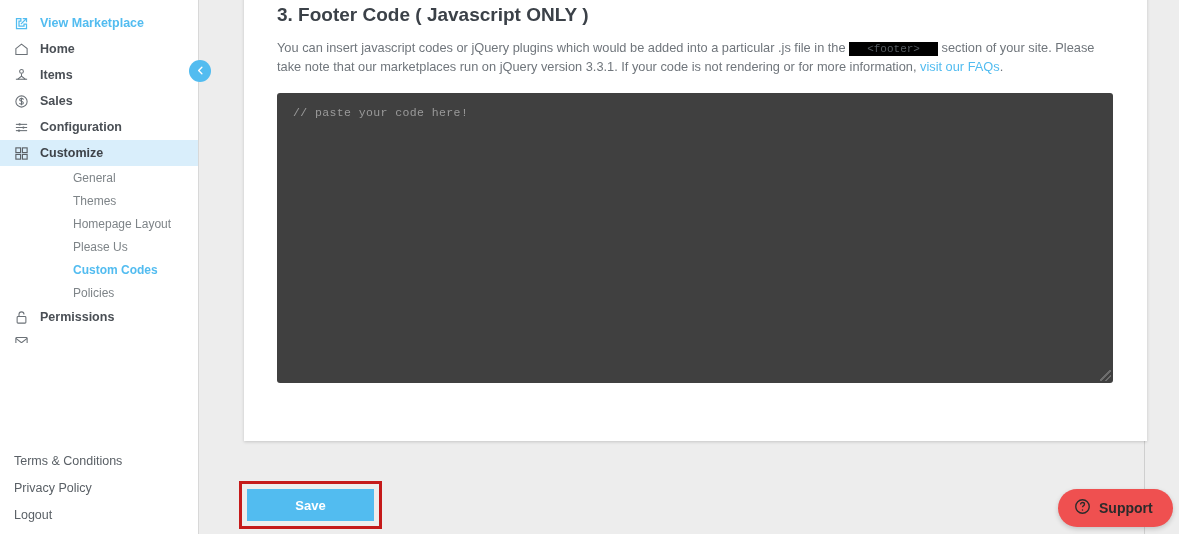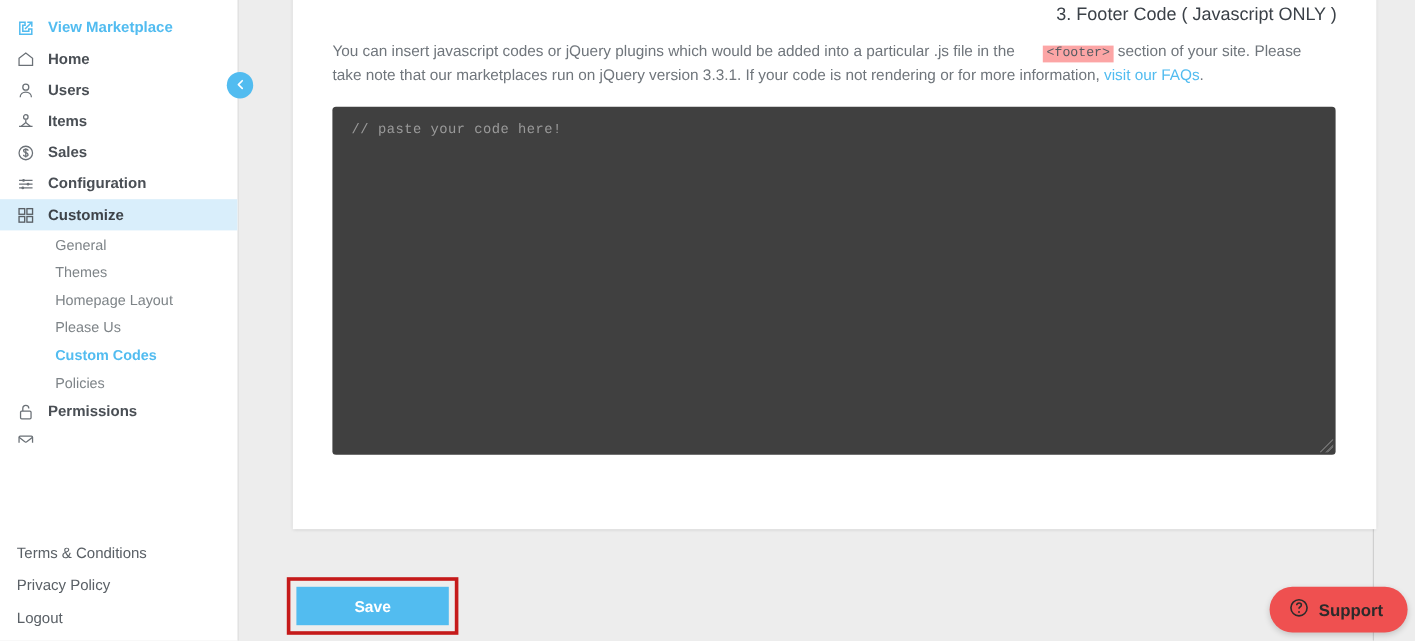--- a/index.html
+++ b/index.html
@@ -69,21 +69,21 @@
     display: inline-flex; align-items: center; justify-content: flex-start;
     flex: 0 0 auto;
     margin-right: 6px;
   }
   .nav-icon svg { display: block; }
   .nav-label { line-height: 1; }
 
   .sub-item {
     height: 23px; display: flex; align-items: center;
     padding-left: 46px;
-    font-size: 12px; color: #7e8488; cursor: pointer;
+    font-size: 12px; color: #7e8488; cursor: pointer; margin-left: 27px;
   }
   .sub-item.current { color: #52bcf0; font-weight: 700; }
 
   .nav-cut { overflow: hidden; height: 13px; }
 
   .side-footer {
     position: absolute; left: 0; bottom: 0; width: 221px;
     padding: 0 0 12px 14px;
   }
   .side-footer a {
@@ -110,35 +110,33 @@
     background: #cfcfcf;
   }
   #card {
     position: absolute; left: 45px; top: -30px;
     width: 903px; height: 471px;
     background: #ffffff;
     box-shadow: 0 1px 3px rgba(0,0,0,0.17);
   }
   .card-inner { padding: 34px 33px 0 33px; }
   .section-title {
-    font-size: 15px; font-weight: 400; color: #3b4148;
+    font-size: 19px; font-weight: 700; color: #3b4148;
     margin-bottom: 13px;
-    text-align: right;
   }
   .section-desc {
     font-size: 12.8px; line-height: 1.42; color: #70767c;
     max-width: 820px;
   }
   code.tag {
     font-family: "Liberation Mono", monospace;
     font-size: 11px;
-    background: #fca5a5;
+    background: #000000;
     color: #555b61;
-    padding: 1px 3px;
-    margin-left: 20px;
+    padding: 1px 18px;
   }
   .desc-link { color: #52bcf0; text-decoration: none; cursor: pointer; }
 
   #code-editor {
     margin-top: 17px;
     width: 836px; height: 290px;
     background: #404040;
     border-radius: 3px;
     position: relative;
     cursor: text;
@@ -208,29 +206,20 @@
 
       <div class="nav-item">
         <span class="nav-icon">
           <svg width="15" height="15" viewBox="0 0 24 24" fill="none" stroke="#6b7177" stroke-width="1.7">
             <path d="M3 10.5 L12 3.5 L21 10.5 V20 H3 Z"></path>
           </svg>
         </span>
         <span class="nav-label">Home</span>
       </div>
 
-      <div class="nav-item">
-        <span class="nav-icon">
-          <svg width="15" height="15" viewBox="0 0 24 24" fill="none" stroke="#6b7177" stroke-width="1.7">
-            <circle cx="12" cy="7.5" r="4"></circle>
-              <path d="M4.5 21 c0-4.2 3.4-7 7.5-7 s7.5 2.8 7.5 7"></path>
-          </svg>
-        </span>
-        <span class="nav-label">Users</span>
-      </div>
 
       <div class="nav-item">
         <span class="nav-icon">
           <svg width="15" height="15" viewBox="0 0 24 24" fill="none" stroke="#6b7177" stroke-width="1.7">
             <circle cx="12" cy="5.5" r="3"></circle>
               <path d="M12 9 v4"></path>
               <path d="M3 18 h18"></path>
               <path d="M6 18 l6-5 6 5"></path>
           </svg>
         </span>

